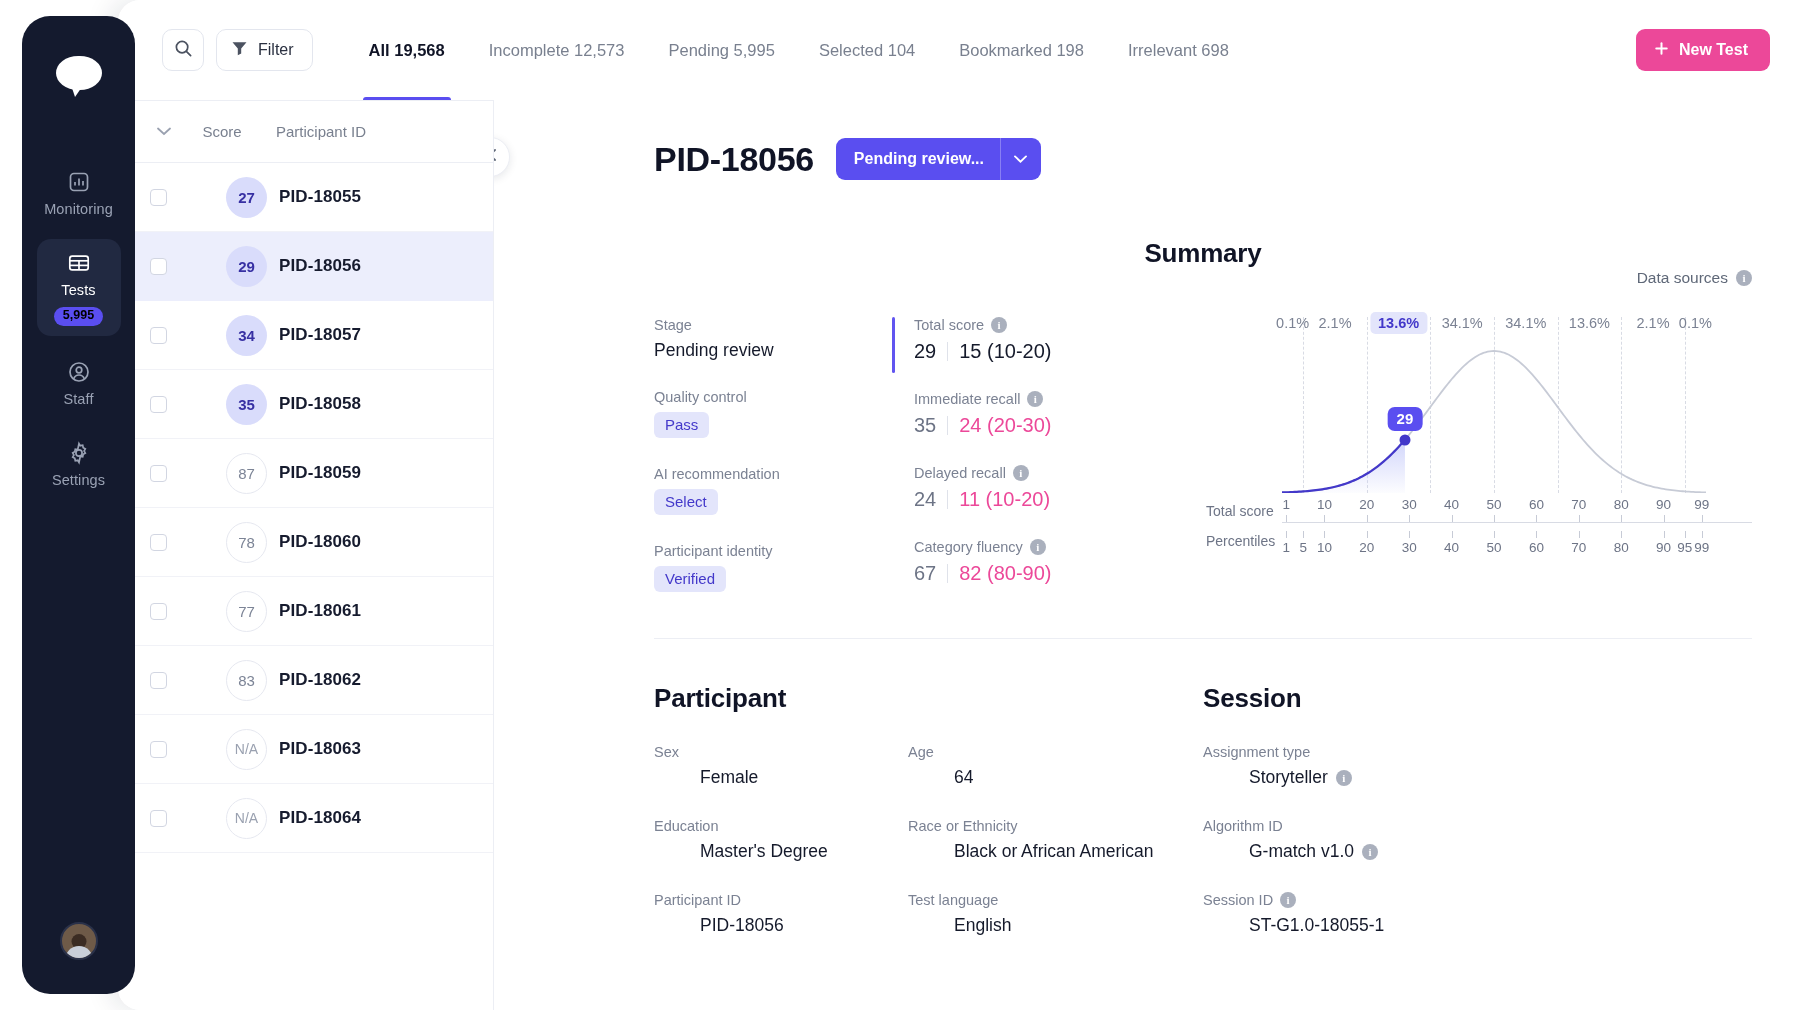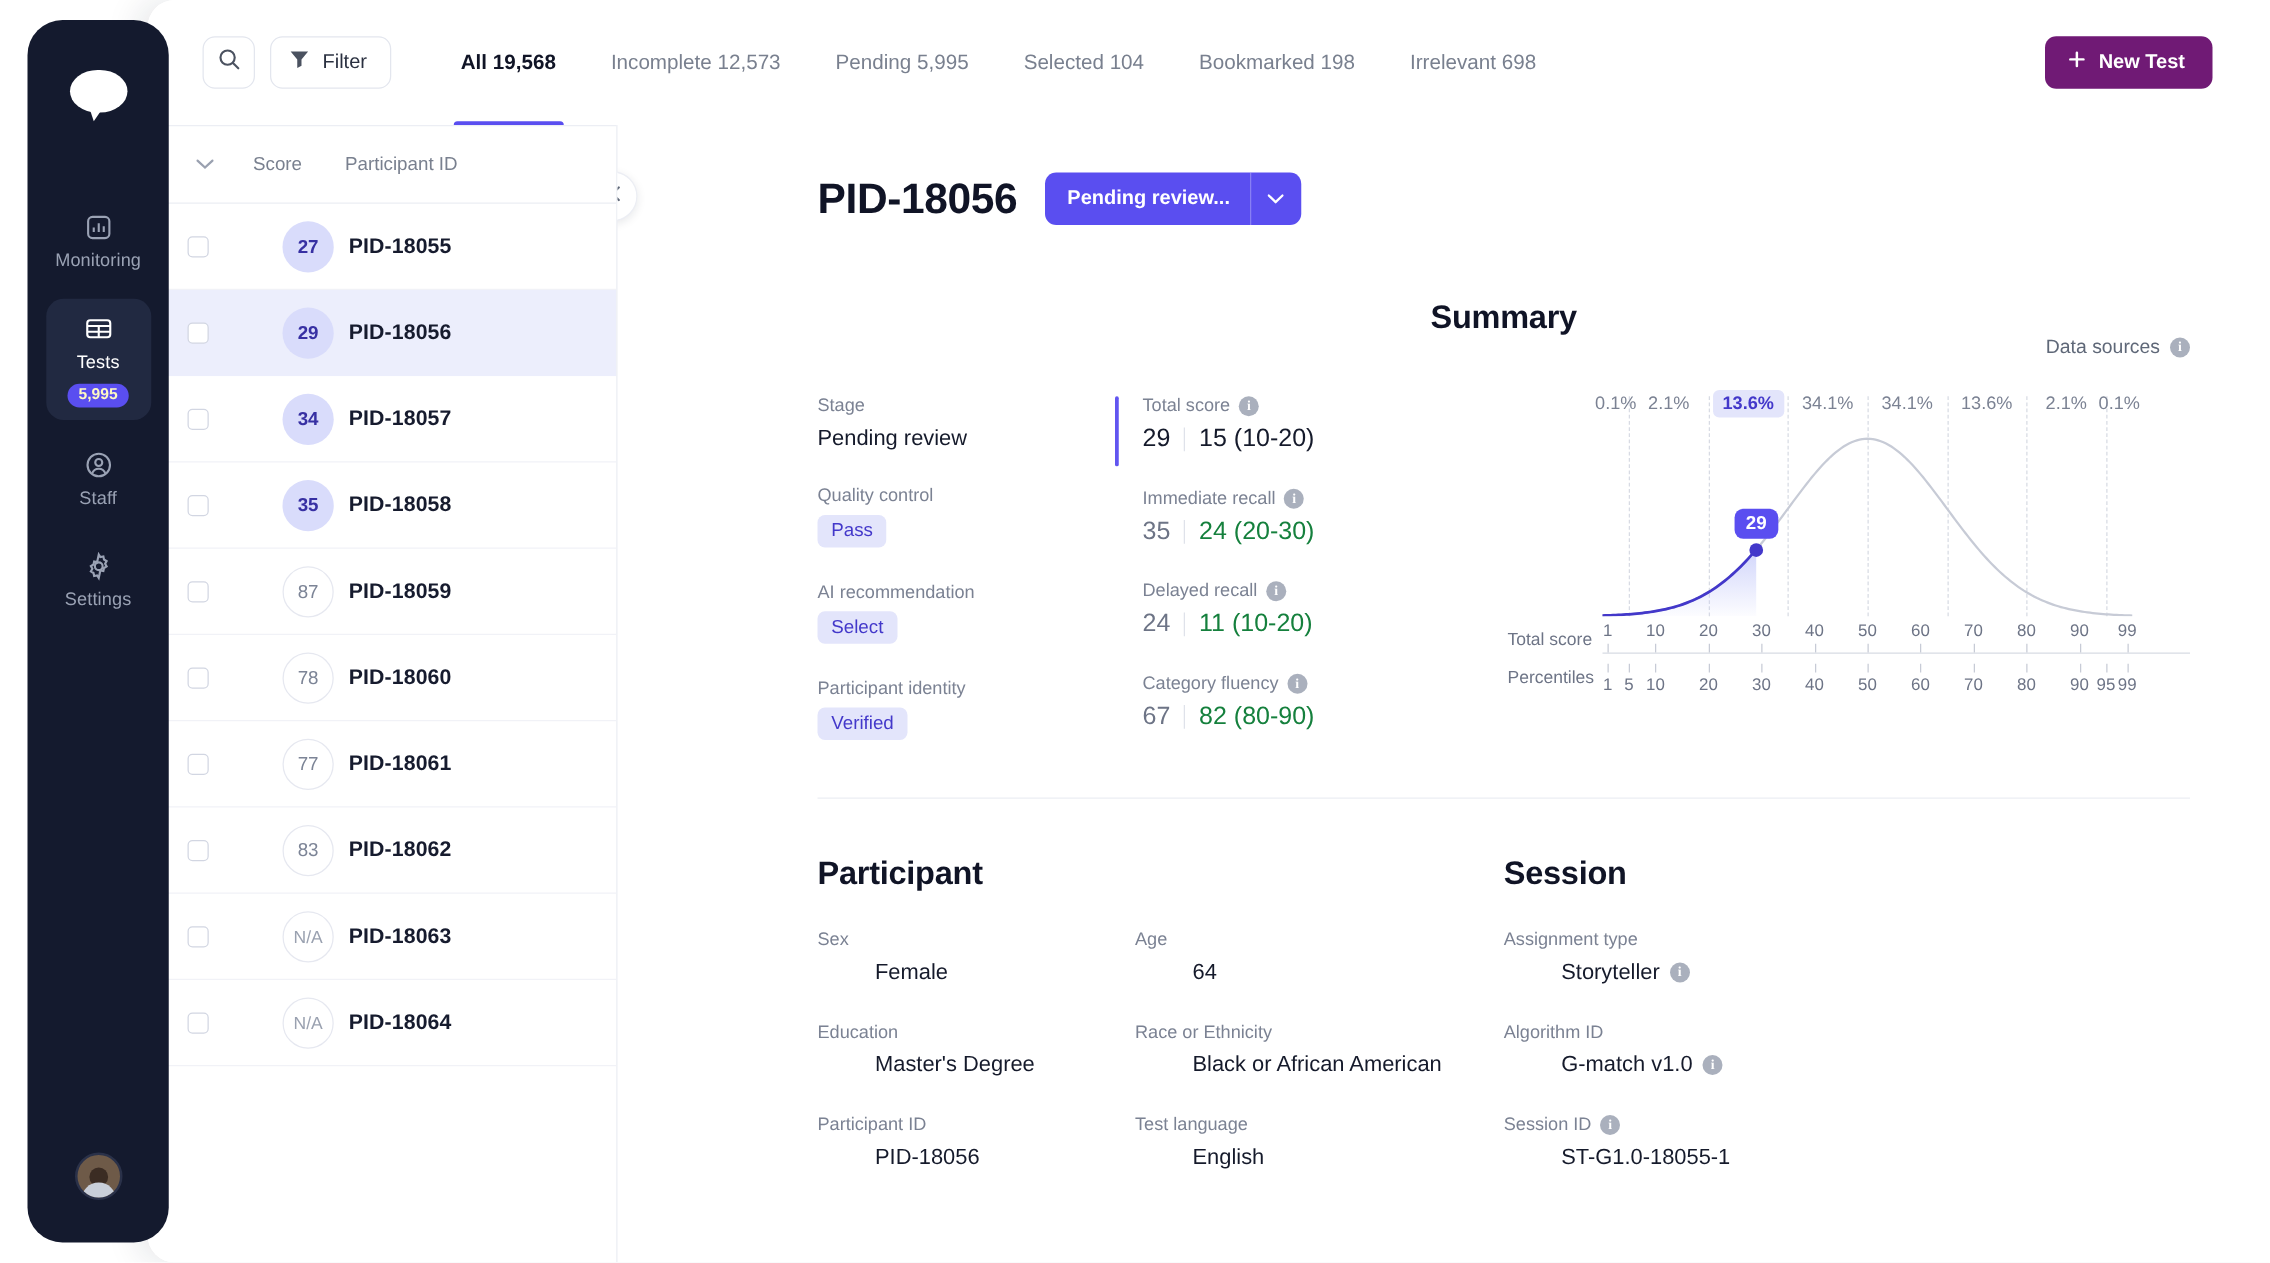--- a/index.html
+++ b/index.html
@@ -70,21 +70,21 @@
   .nav-ico svg { display: block; }
   .nav-label {
     font-size: 14.5px;
     color: #9aa2b4;
     letter-spacing: .1px;
   }
   .nav-item.active .nav-label { color: #ffffff; }
   .nav-badge {
     margin-top: 2px;
     background: #5a4ef0;
-    color: #fef9c3;
+    color: #000000;
     font-size: 12.5px;
     font-weight: 700;
     border-radius: 10px;
     padding: 2px 9px 3px 9px;
     line-height: 1.1;
   }
   .avatar {
     position: absolute;
     bottom: 34px; left: 50%;
     transform: translateX(-50%);
@@ -169,21 +169,21 @@
     position: absolute;
     left: 16px; right: 16px; bottom: 0;
     height: 3px;
     background: #5a4ef0;
     border-radius: 3px 3px 0 0;
   }
   .new-test-btn {
     margin-left: auto;
     height: 42px;
     padding: 0 22px 0 18px;
-    background: #701a75;
+    background: #ec4899;
     color: #fff;
     border: none;
     border-radius: 9px;
     font-size: 16px;
     font-weight: 700;
     display: flex; align-items: center; gap: 10px;
     cursor: pointer;
     font-family: "Liberation Sans", sans-serif;
   }
 
@@ -319,21 +319,21 @@
     display: inline-block;
     background: #e3e5fb;
     color: #4338ca;
     font-size: 15px;
     border-radius: 6px;
     padding: 4px 11px 5px 11px;
   }
   .score-line { display: flex; align-items: center; gap: 0; }
   .score-line .primary { font-size: 20px; color: #6d7486; }
   .score-line .divider { width: 1px; height: 19px; background: #dfe2ea; margin: 0 11px; }
-  .score-line .secondary { font-size: 20px; color: #15803d; }
+  .score-line .secondary { font-size: 20px; color: #ec4899; }
   .field.accent .score-line .primary,
   .field.accent .score-line .secondary { color: #151a2b; }
   .accent-bar {
     position: absolute;
     left: -22px; top: 0;
     width: 3px; height: 56px;
     background: #6155f0;
     border-radius: 2px;
   }
 

